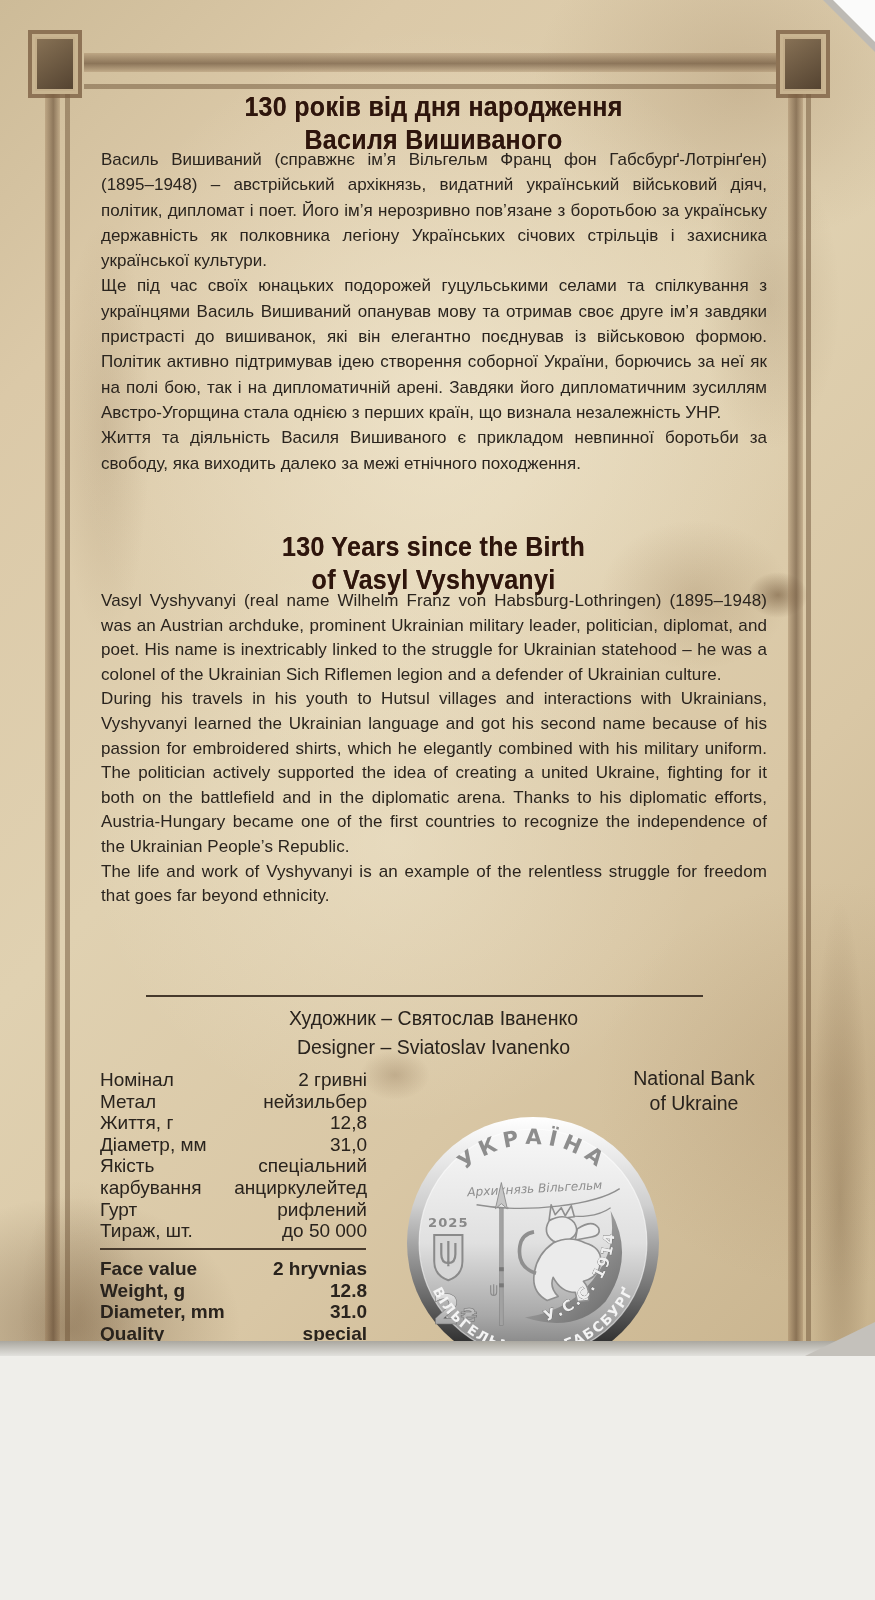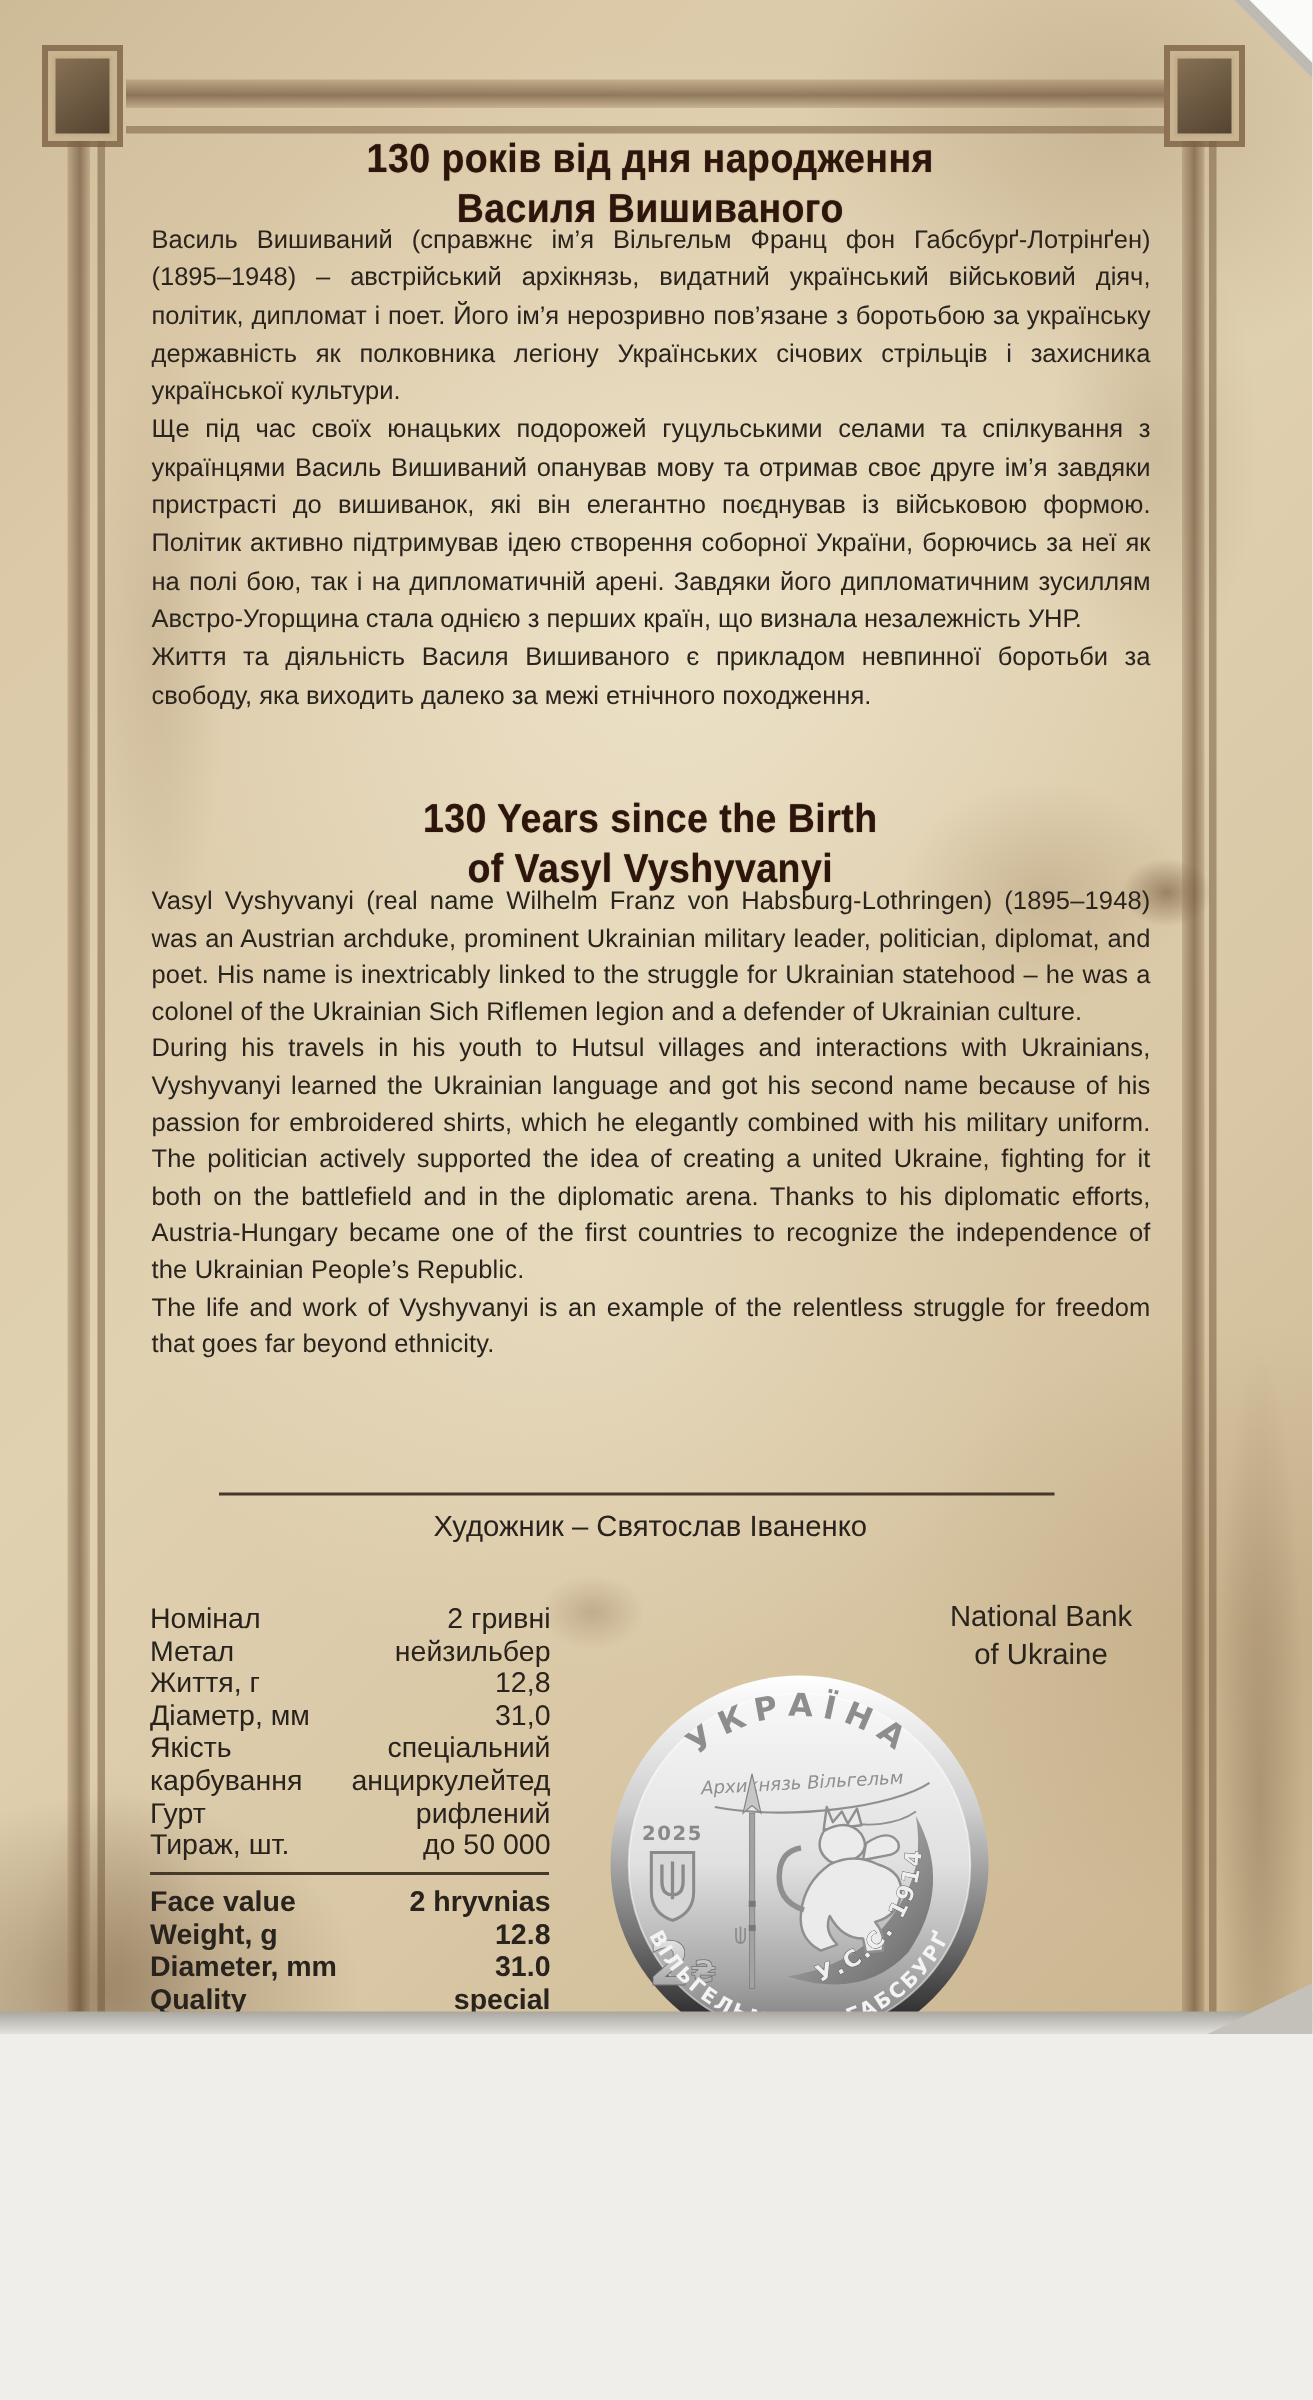--- a/index.html
+++ b/index.html
@@ -148,20 +148,21 @@
   <div class="abs bodytext text-en">
     <p>Vasyl Vyshyvanyi (real name Wilhelm Franz von Habsburg-Lothringen) (1895–1948) was an Austrian archduke, prominent Ukrainian military leader, politician, diplomat, and poet. His name is inextricably linked to the struggle for Ukrainian statehood – he was a colonel of the Ukrainian Sich Riflemen legion and a defender of Ukrainian culture.</p>
     <p>During his travels in his youth to Hutsul villages and interactions with Ukrainians, Vyshyvanyi learned the Ukrainian language and got his second name because of his passion for embroidered shirts, which he elegantly combined with his military uniform. The politician actively supported the idea of creating a united Ukraine, fighting for it both on the battlefield and in the diplomatic arena. Thanks to his diplomatic efforts, Austria-Hungary became one of the first countries to recognize the independence of the Ukrainian People’s Republic.</p>
     <p>The life and work of Vyshyvanyi is an example of the relentless struggle for freedom that goes far beyond ethnicity.</p>
   </div>
 
   <div class="rule rule-credits"></div>
 
   <div class="abs credits">
     <div>Художник – Святослав Іваненко</div>
+    <div>Designer – Sviatoslav Ivanenko</div>
   </div>
 
   <div class="abs specs specs-ua">
       <div class="spec-row">
         <div class="spec-label">Номінал</div>
         <div class="spec-value">2 гривні</div>
       </div>
       <div class="spec-row">
         <div class="spec-label">Метал</div>
         <div class="spec-value">нейзильбер</div>

